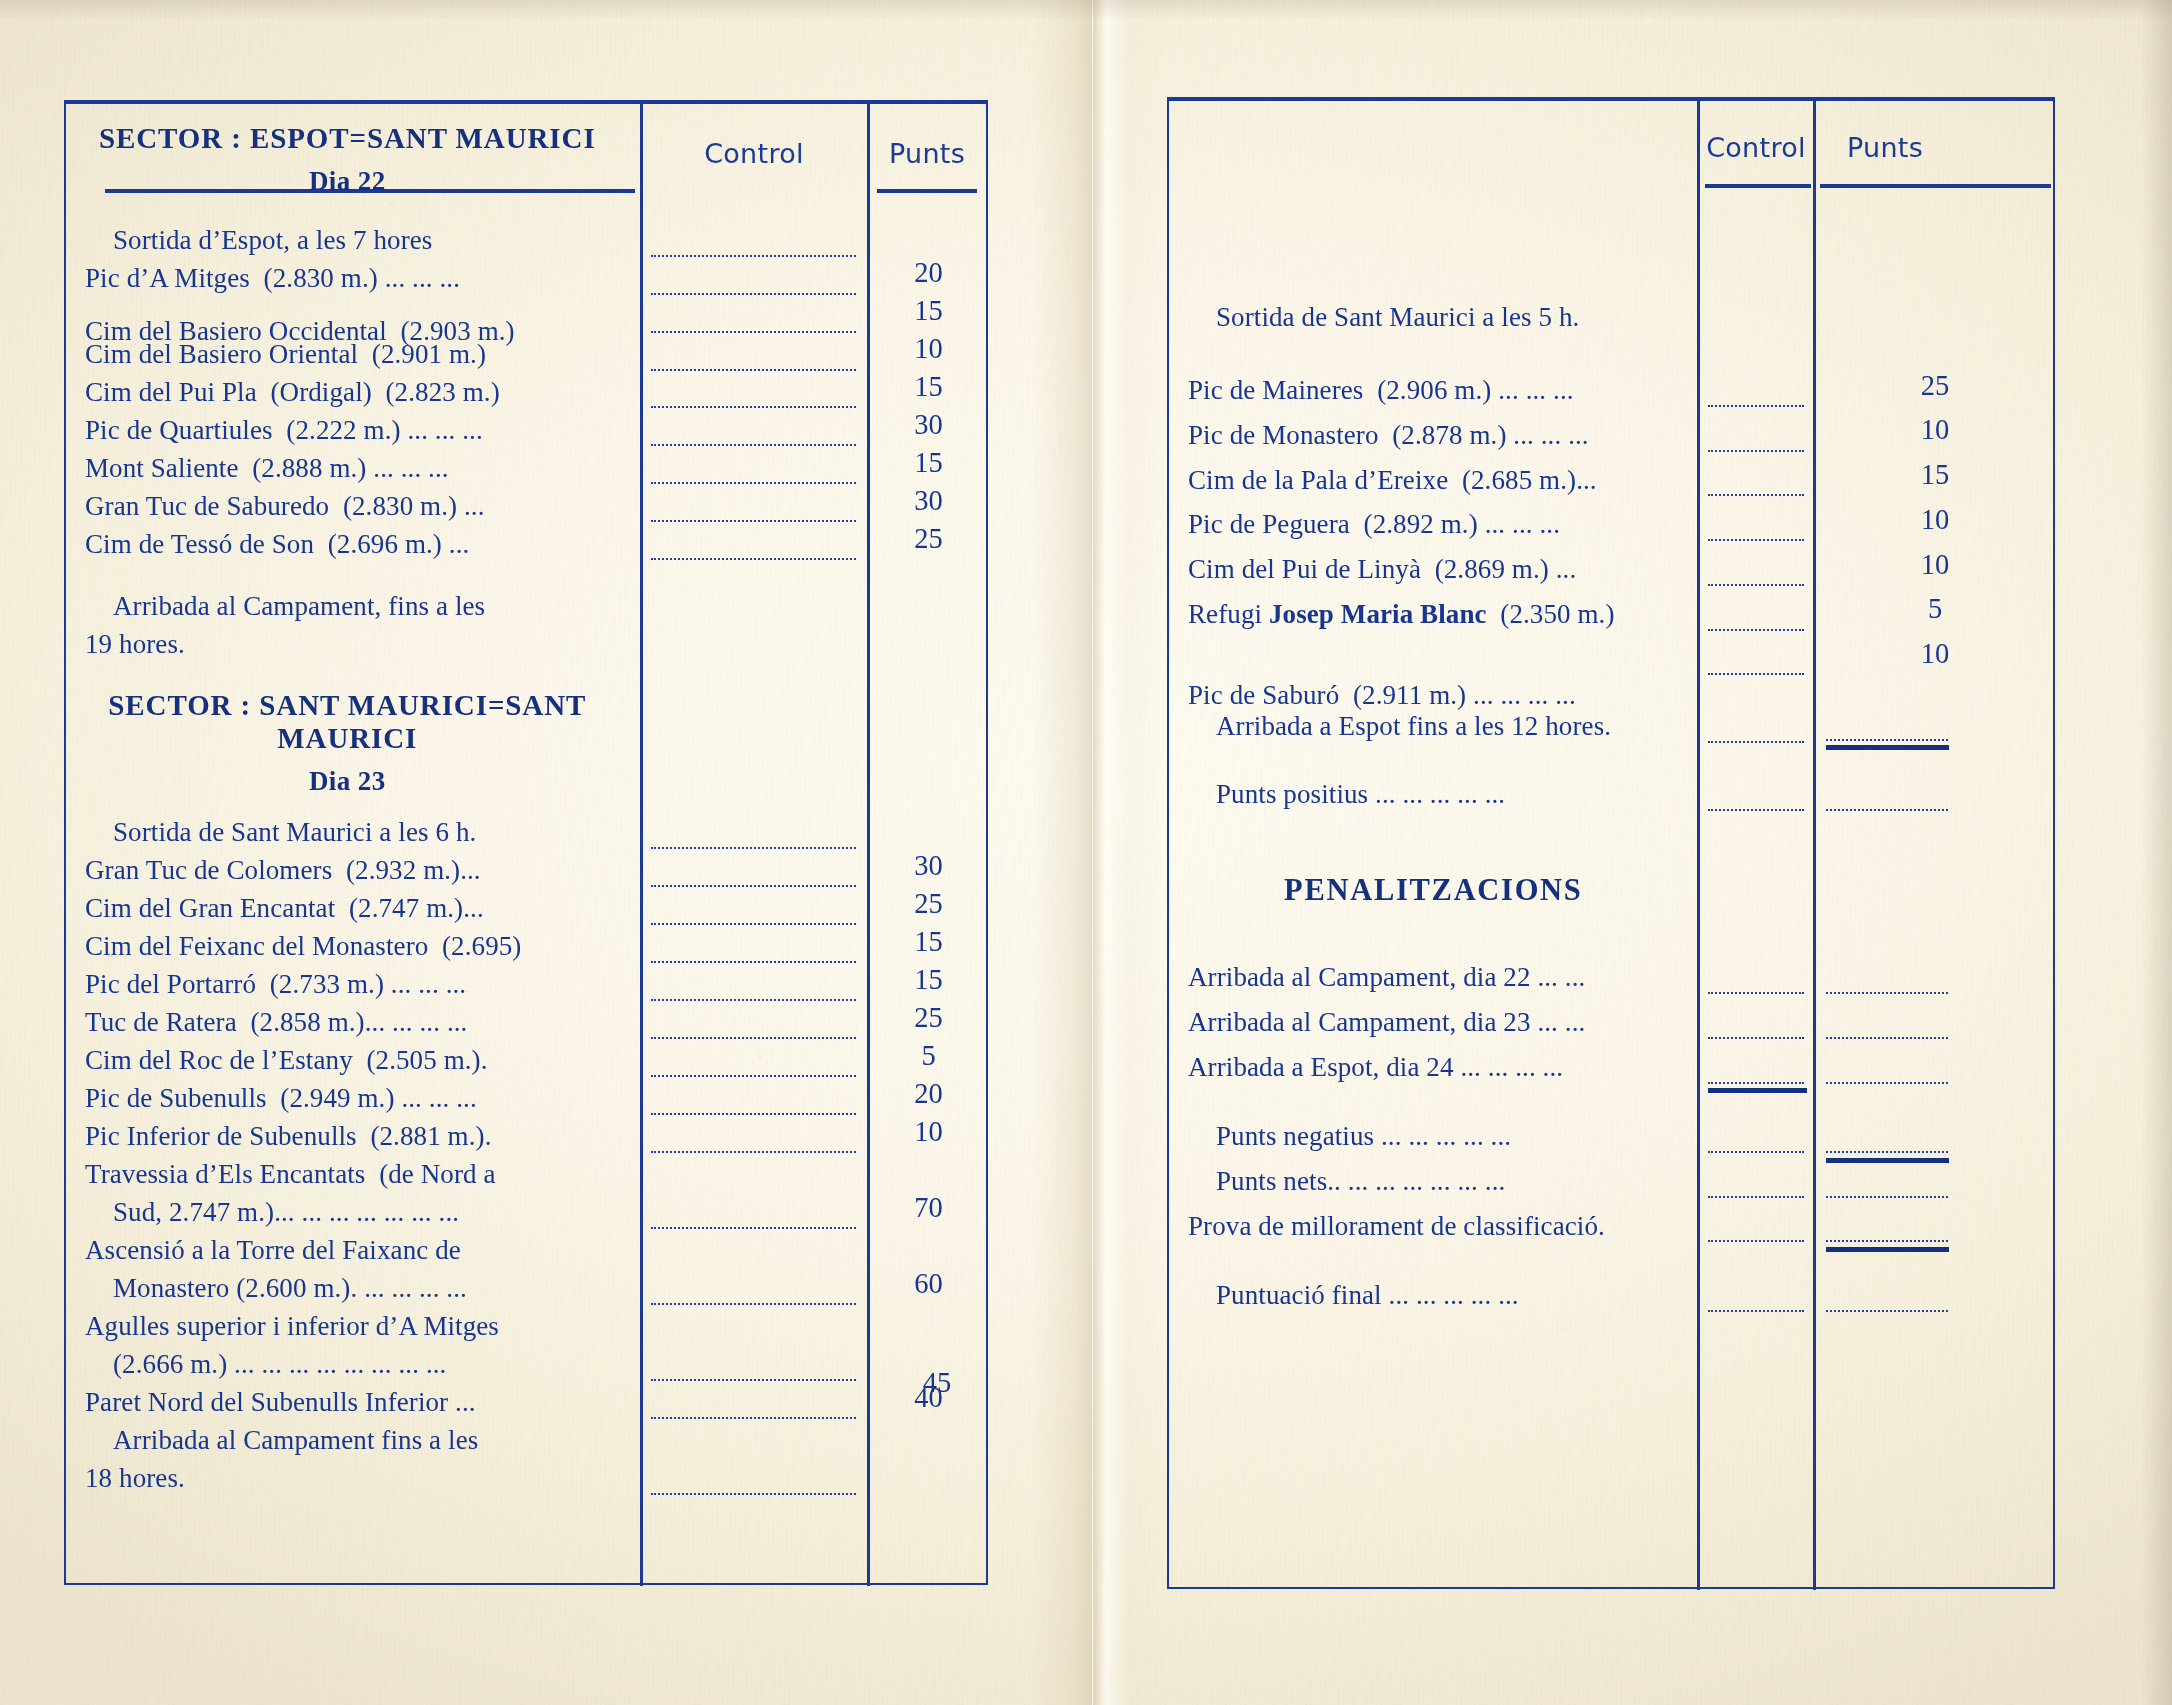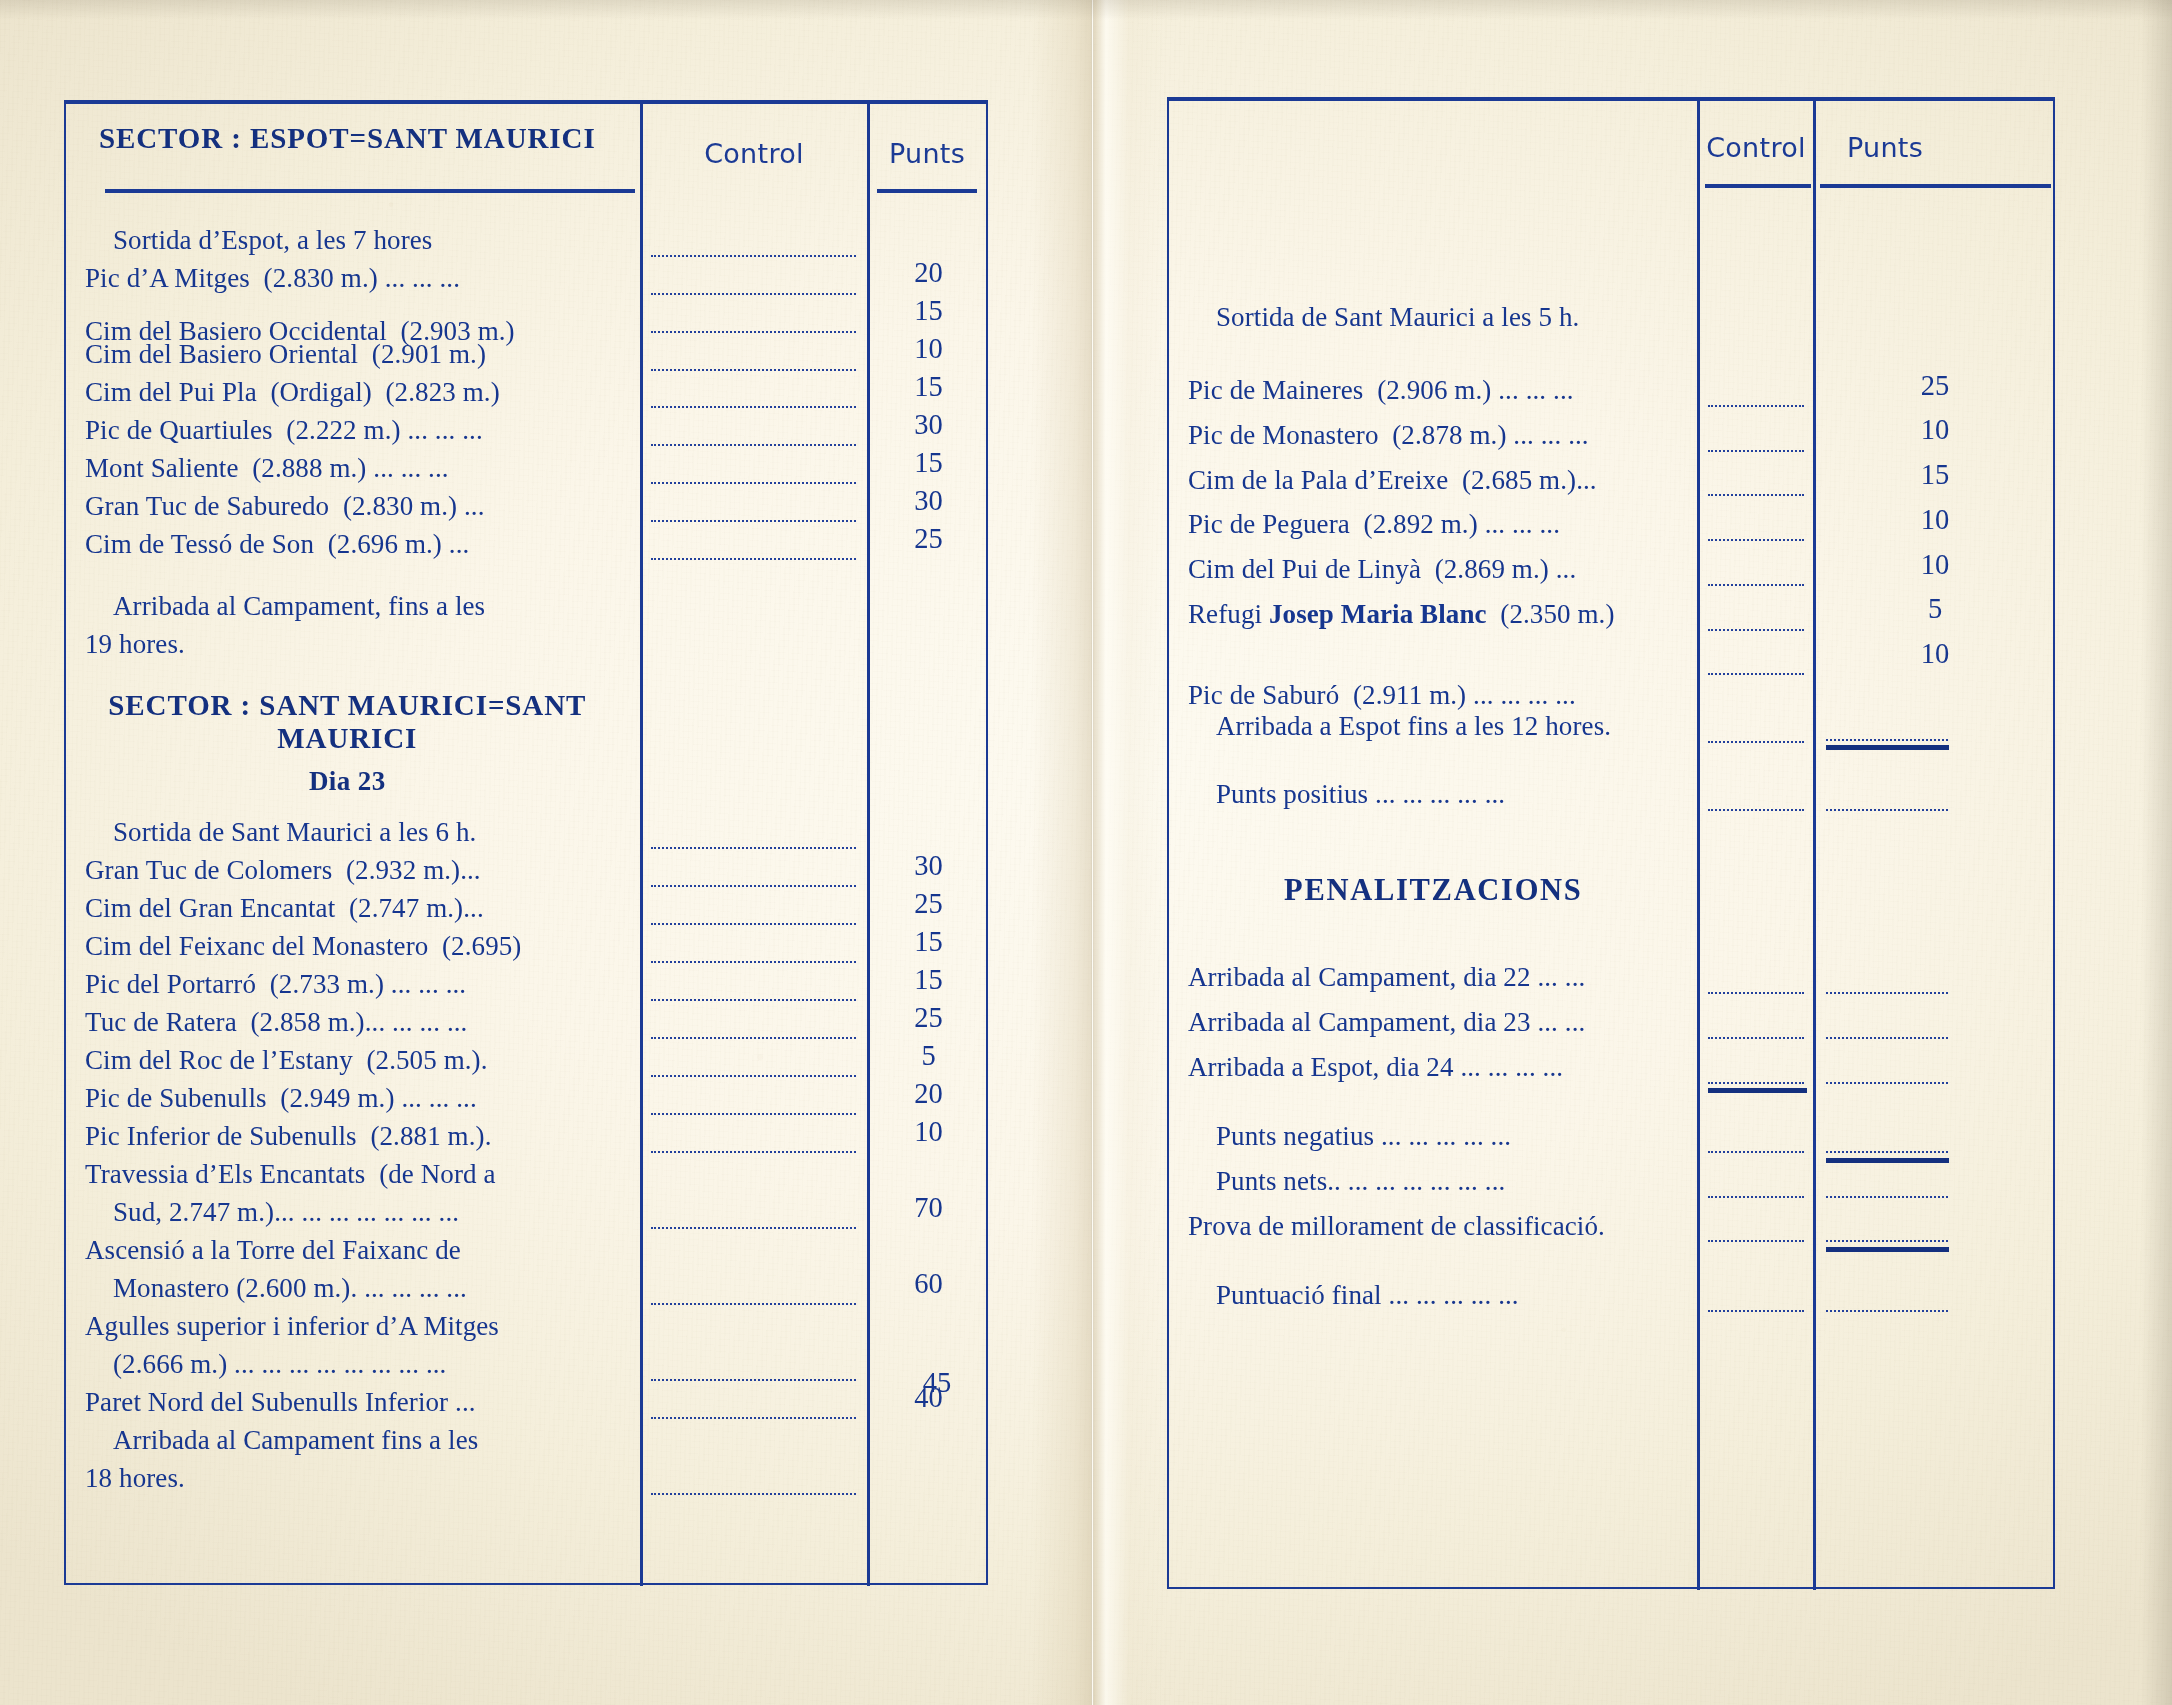--- a/index.html
+++ b/index.html
@@ -167,21 +167,21 @@
   <div class="grain"></div>
 
   <div class="tbl left">
     <div class="vline" style="left:574px;"></div>
     <div class="vline" style="left:801px;"></div>
     <div class="hrule" style="left:39px;  top:85px; width:530px;"></div>
     <div class="hrule" style="left:811px;top:85px; width:100px;"></div>
     <div class="colhead" style="left:576px; top:34px; width:224px;">Control</div>
     <div class="colhead" style="left:804px; top:34px; width:114px;">Punts</div>
     <div class="rows" id="left-rows">
-        <div class="sect" style="left: 6.8px; width: 549px; top: 17.6px;"><span>SECTOR : ESPOT=SANT MAURICI</span></div>
+        <div class="sect" style="left: 6.8px; width: 549px; top: 17.6px;"><span>SECTOR : ESPOT=SANT MAURICI</span><span class="dia">Dia 22</span></div>
         <div class="label" style="left: 47px; top: 121px; font-family: Liberation Serif, serif;">Sortida d’Espot, a les 7 hores</div>
         <div class="dots-ctrl" style="left: 585px; width: 205px; top: 151px;"></div>
         <div class="label" style="left: 19px; top: 159px;">Pic d’A Mitges  (2.830 m.) ... ... ...</div>
         <div class="dots-ctrl" style="left: 585px; width: 205px; top: 189px;"></div>
         <div class="pts" style="left: 804px; width: 117px; top: 153px;">20</div>
         <div class="label" style="left: 19px; top: 212px;">Cim del Basiero Occidental  (2.903 m.)</div>
         <div class="dots-ctrl" style="left: 585px; width: 205px; top: 227px;"></div>
         <div class="pts" style="left: 804px; width: 117px; top: 191px;">15</div>
         <div class="label" style="left: 19px; top: 235px;">Cim del Basiero Oriental  (2.901 m.)</div>
         <div class="dots-ctrl" style="left: 585px; width: 205px; top: 265px;"></div>

